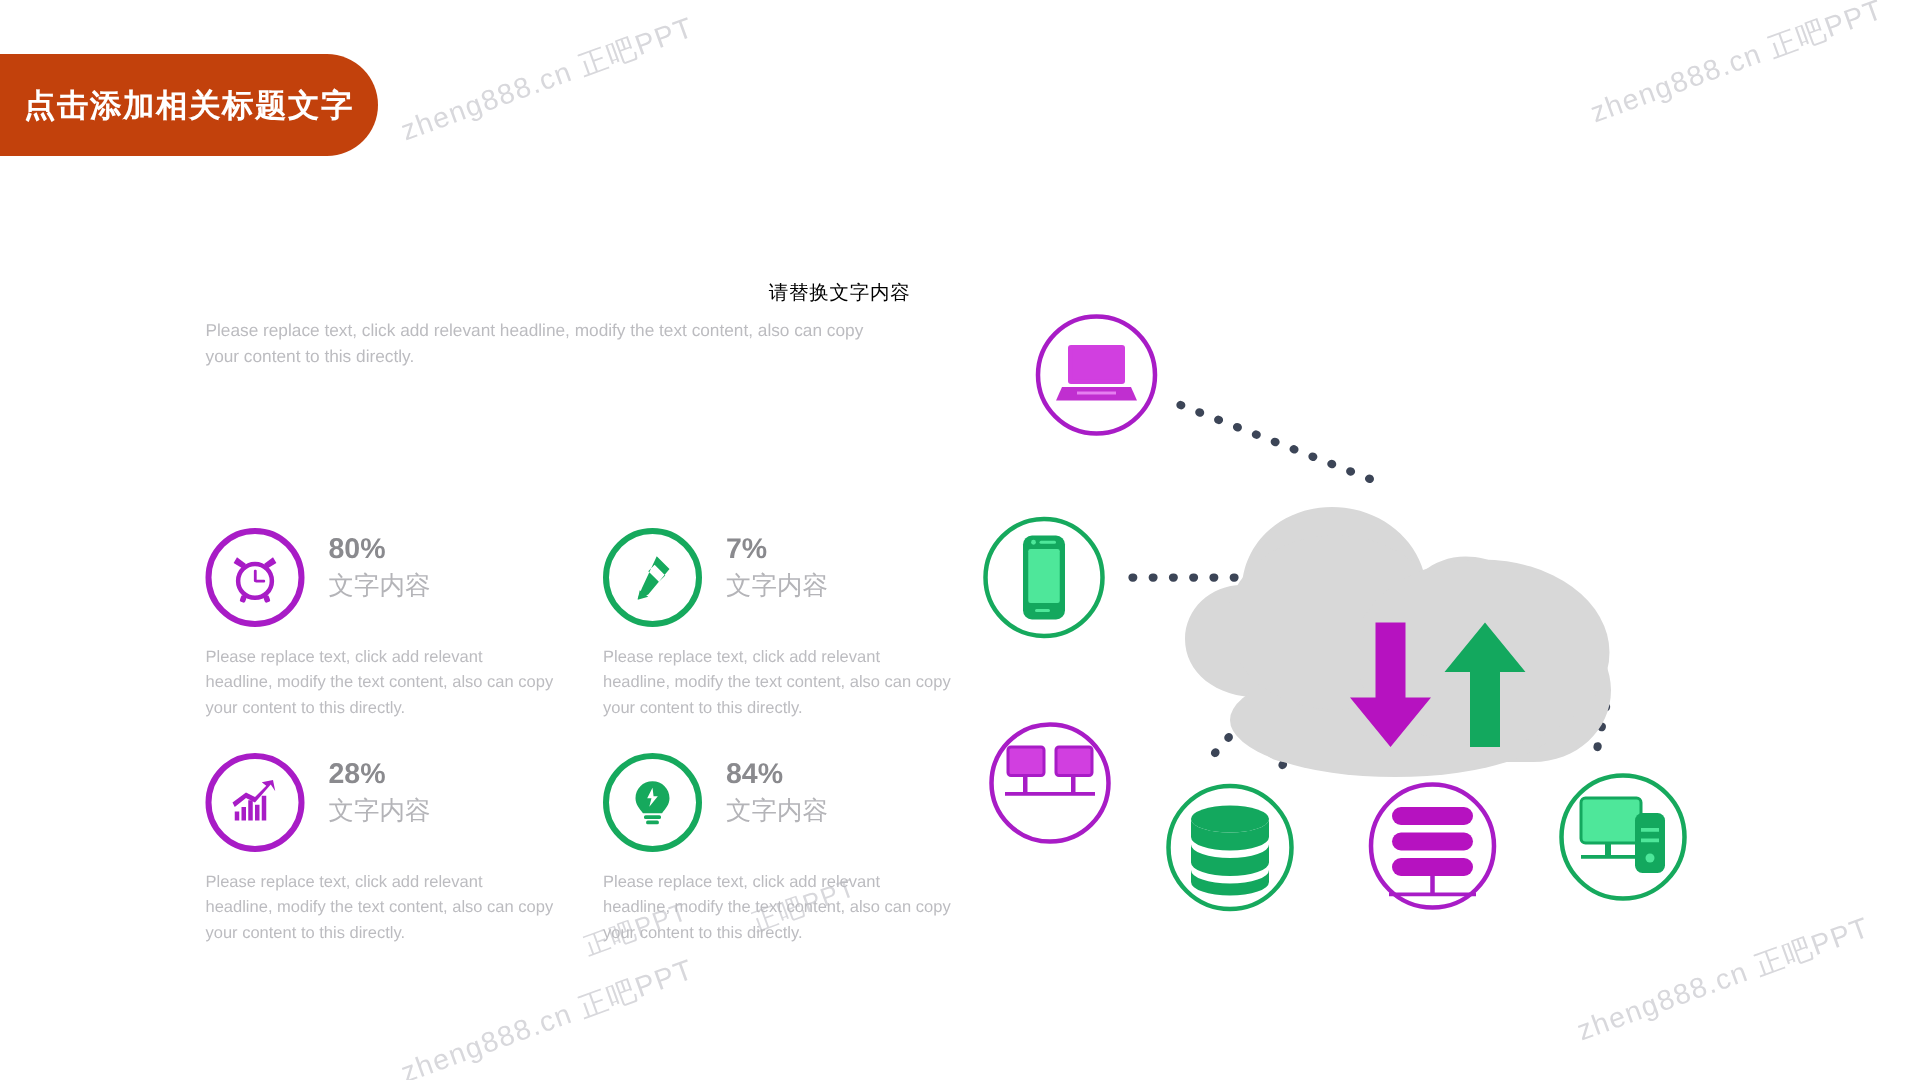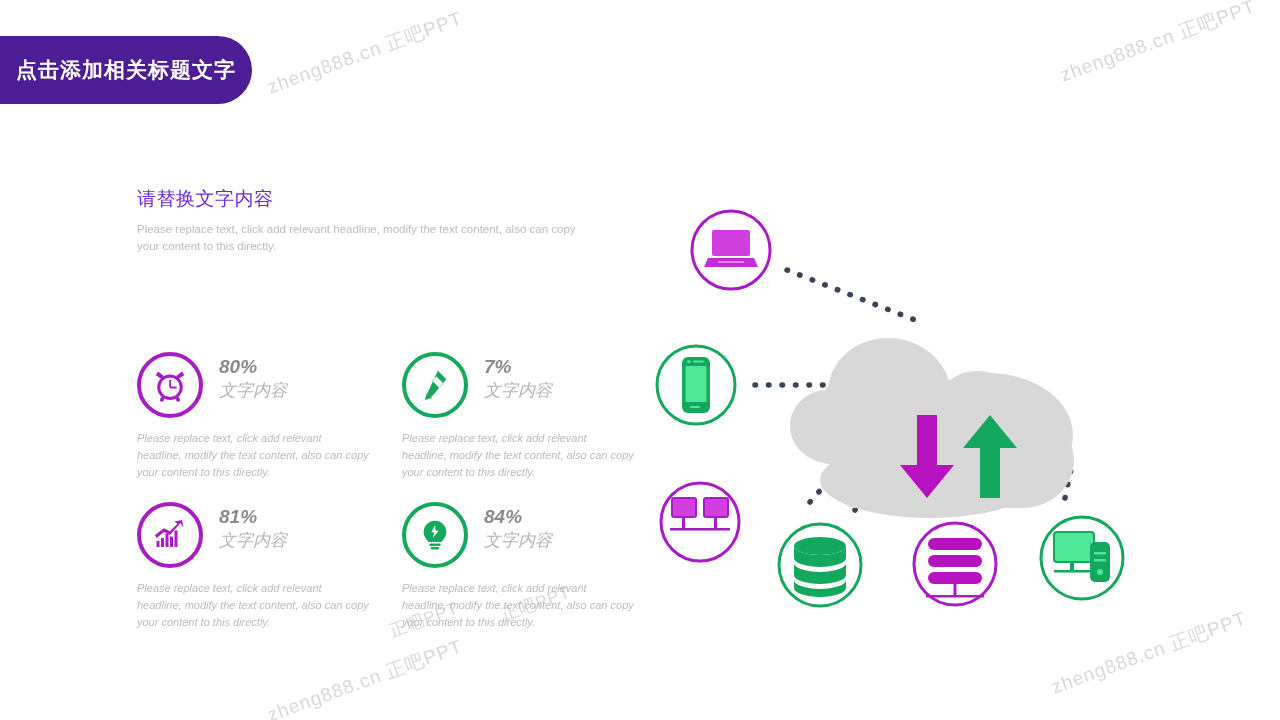--- a/index.html
+++ b/index.html
@@ -26,49 +26,48 @@
   .wm-2 { left: 1055px; top: 28px; }
   .wm-3 { left: 262px; top: 668px; }
   .wm-4 { left: 1046px; top: 640px; }
   .wm-5 { left: 388px; top: 608px; font-size: 17px; }
   .wm-6 { left: 500px; top: 592px; font-size: 17px; }
 
   
   .title-banner {
     position: absolute; left: 0; top: 36px;
     width: 252px; height: 68px;
-    background: #4c1d95;
+    background: #c2410c;
     border-top-right-radius: 34px;
     border-bottom-right-radius: 34px;
     display: flex; align-items: center;
   }
   .title-banner .title-text {
     color: #ffffff;
     font-size: 21px;
     font-weight: 700;
     margin-left: 16px;
     letter-spacing: 1px;
   }
 
   
   .left-col { position: absolute; left: 137px; top: 186px; width: 470px; }
   .intro-head {
-    font-size: 19px; color: #6d28d9; margin-bottom: 9px; letter-spacing: .5px;
+    font-size: 13px; color: #000000; margin-bottom: 9px; letter-spacing: .5px; text-align: right;
   }
   .intro-body {
     font-size: 11.5px; color: #bcbcc0; line-height: 1.5; max-width: 456px;
   }
 
   .stats-grid {
     position: absolute; left: 137px; top: 352px;
     width: 540px;
     display: grid;
     grid-template-columns: 265px 265px;
     grid-template-rows: 150px 150px;
-    font-style: italic;
   }
   .stat { position: relative; }
   .stat-top { display: flex; align-items: flex-start; }
   .ring {
     width: 66px; height: 66px; border-radius: 50%;
     border: 4px solid #a81cc6;
     display: flex; align-items: center; justify-content: center;
     flex: 0 0 auto;
   }
   .ring.green { border-color: #16a95d; }
@@ -155,21 +154,21 @@
               <rect x="6" y="32" width="4" height="8"></rect>
               <rect x="12" y="28" width="4" height="12"></rect>
               <rect x="18" y="22" width="4" height="18"></rect>
               <rect x="24" y="26" width="4" height="14"></rect>
               <rect x="30" y="18" width="4" height="22"></rect>
               <path d="M6 28 L16 20 L24 24 L38 8 L42 14 L40 4 L30 6 L34 9 L24 19 L16 15 L4 24 Z"></path>
             </g>
           </svg>
         </div>
         <div class="stat-meta">
-          <div class="stat-pct">81%</div>
+          <div class="stat-pct">28%</div>
           <div class="stat-label">文字内容</div>
         </div>
       </div>
       <div class="stat-desc">Please replace text, click add relevant headline, modify the text content, also can copy your content to this directly.</div>
     </div>
 
     <div class="stat">
       <div class="stat-top">
         <div class="ring green">
           <svg width="34" height="34" viewBox="0 0 48 48">

